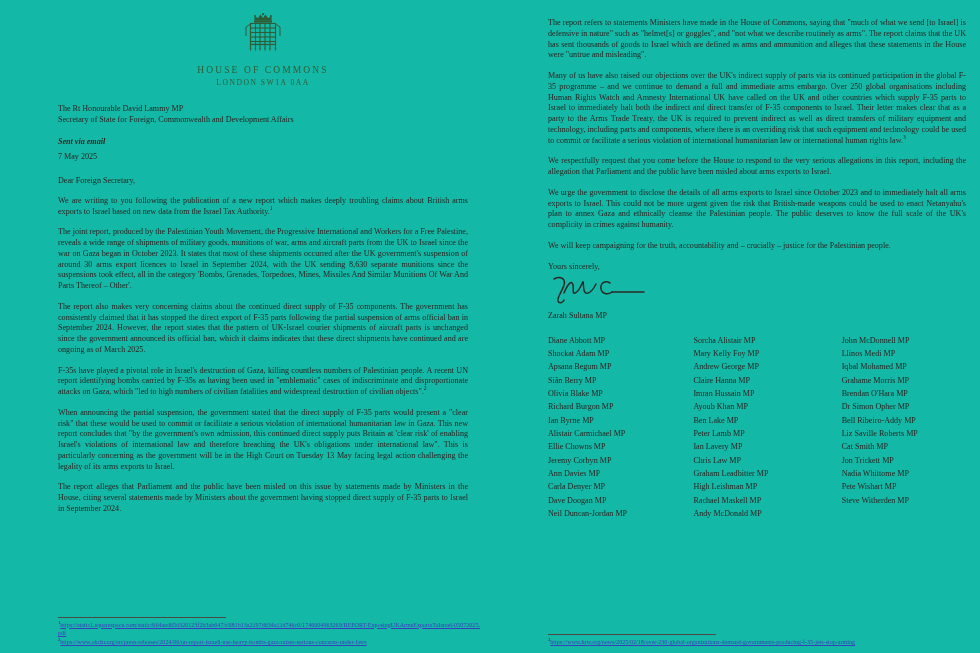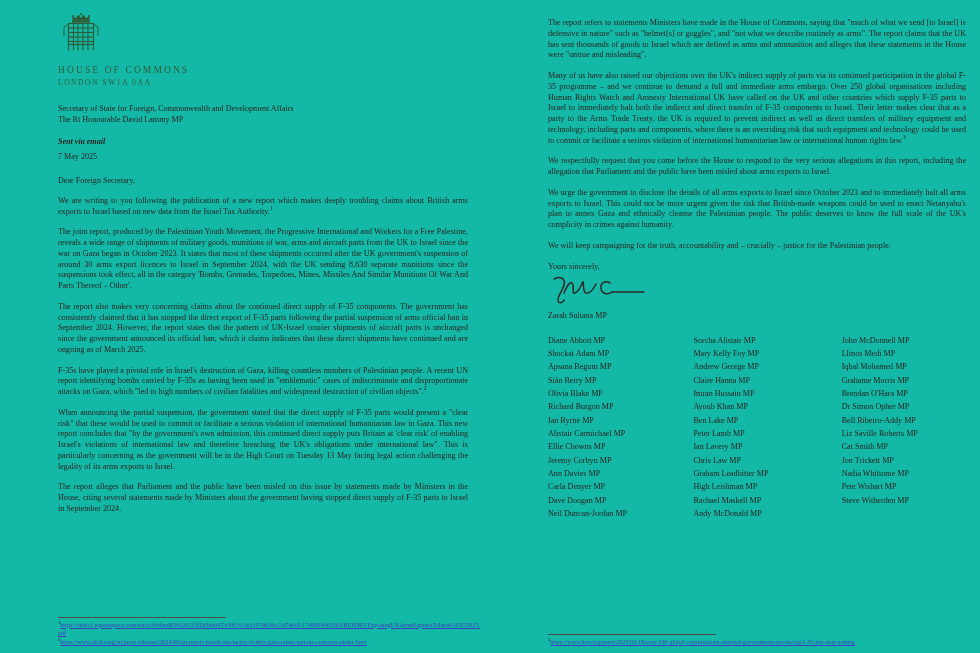--- a/index.html
+++ b/index.html
@@ -12,21 +12,21 @@
   }
   .sheet{
     position:absolute;top:0;height:653px;
     background:#14b8a6;
     box-sizing:border-box;
   }
   #page-left{left:0;width:490px;padding:12px 22px 8px 58px;}
   #page-right{left:490px;width:490px;padding:18px 14px 8px 58px;}
 
   
-  .letterhead{margin:0 0 16px 0;}
+  .letterhead{text-align:center;margin:0 0 16px 0;}
   .crest{display:block;margin:0 auto 5px auto;}
   .lh-title{
     font-size:9.5px;letter-spacing:2.1px;color:#2f5c36;
     font-family:"Liberation Serif","DejaVu Serif",serif;
     margin:0 0 3px 0;white-space:nowrap;
   }
   .lh-sub{
     font-size:7.6px;letter-spacing:1.5px;color:#2f5c36;
     margin:0;white-space:nowrap;
   }
@@ -110,22 +110,22 @@
           <path d="M10.5 12 L6 15 L6 24"></path>
           <path d="M35.5 12 L40 15 L40 24"></path>
         </g>
       </svg>
     </span>
     <div class="lh-title">HOUSE OF COMMONS</div>
     <div class="lh-sub">LONDON SW1A 0AA</div>
   </div>
 
   <div class="addr">
+    <div>The Rt Honourable David Lammy MP</div>
     <div>Secretary of State for Foreign, Commonwealth and Development Affairs</div>
-    <div>The Rt Honourable David Lammy MP</div>
   </div>
 
   <div class="sentvia">Sent via email</div>
   <div class="date">7 May 2025</div>
   <div class="salut">Dear Foreign Secretary,</div>
 
   <p class="body"><span>We are writing to you following the publication of a new report which makes deeply troubling claims about British arms exports to Israel based on new data from the Israel Tax Authority.</span><sup>1</sup></p>
   <p class="body">The joint report, produced by the Palestinian Youth Movement, the Progressive International and Workers for a Free Palestine, reveals a wide range of shipments of military goods, munitions of war, arms and aircraft parts from the UK to Israel since the war on Gaza began in October 2023. It states that most of these shipments occurred after the UK government's suspension of around 30 arms export licences to Israel in September 2024, with the UK sending 8,630 separate munitions since the suspensions took effect, all in the category 'Bombs, Grenades, Torpedoes, Mines, Missiles And Similar Munitions Of War And Parts Thereof – Other'.</p>
   <p class="body">The report also makes very concerning claims about the continued direct supply of F-35 components. The government has consistently claimed that it has stopped the direct export of F-35 parts following the partial suspension of arms official ban in September 2024. However, the report states that the pattern of UK-Israel courier shipments of aircraft parts is unchanged since the government announced its official ban, which it claims indicates that these direct shipments have continued and are ongoing as of March 2025.</p>
   <p class="body"><span>F-35s have played a pivotal role in Israel's destruction of Gaza, killing countless numbers of Palestinian people. A recent UN report identifying bombs carried by F-35s as having been used in "emblematic" cases of indiscriminate and disproportionate attacks on Gaza, which "led to high numbers of civilian fatalities and widespread destruction of civilian objects".</span><sup>2</sup></p>

